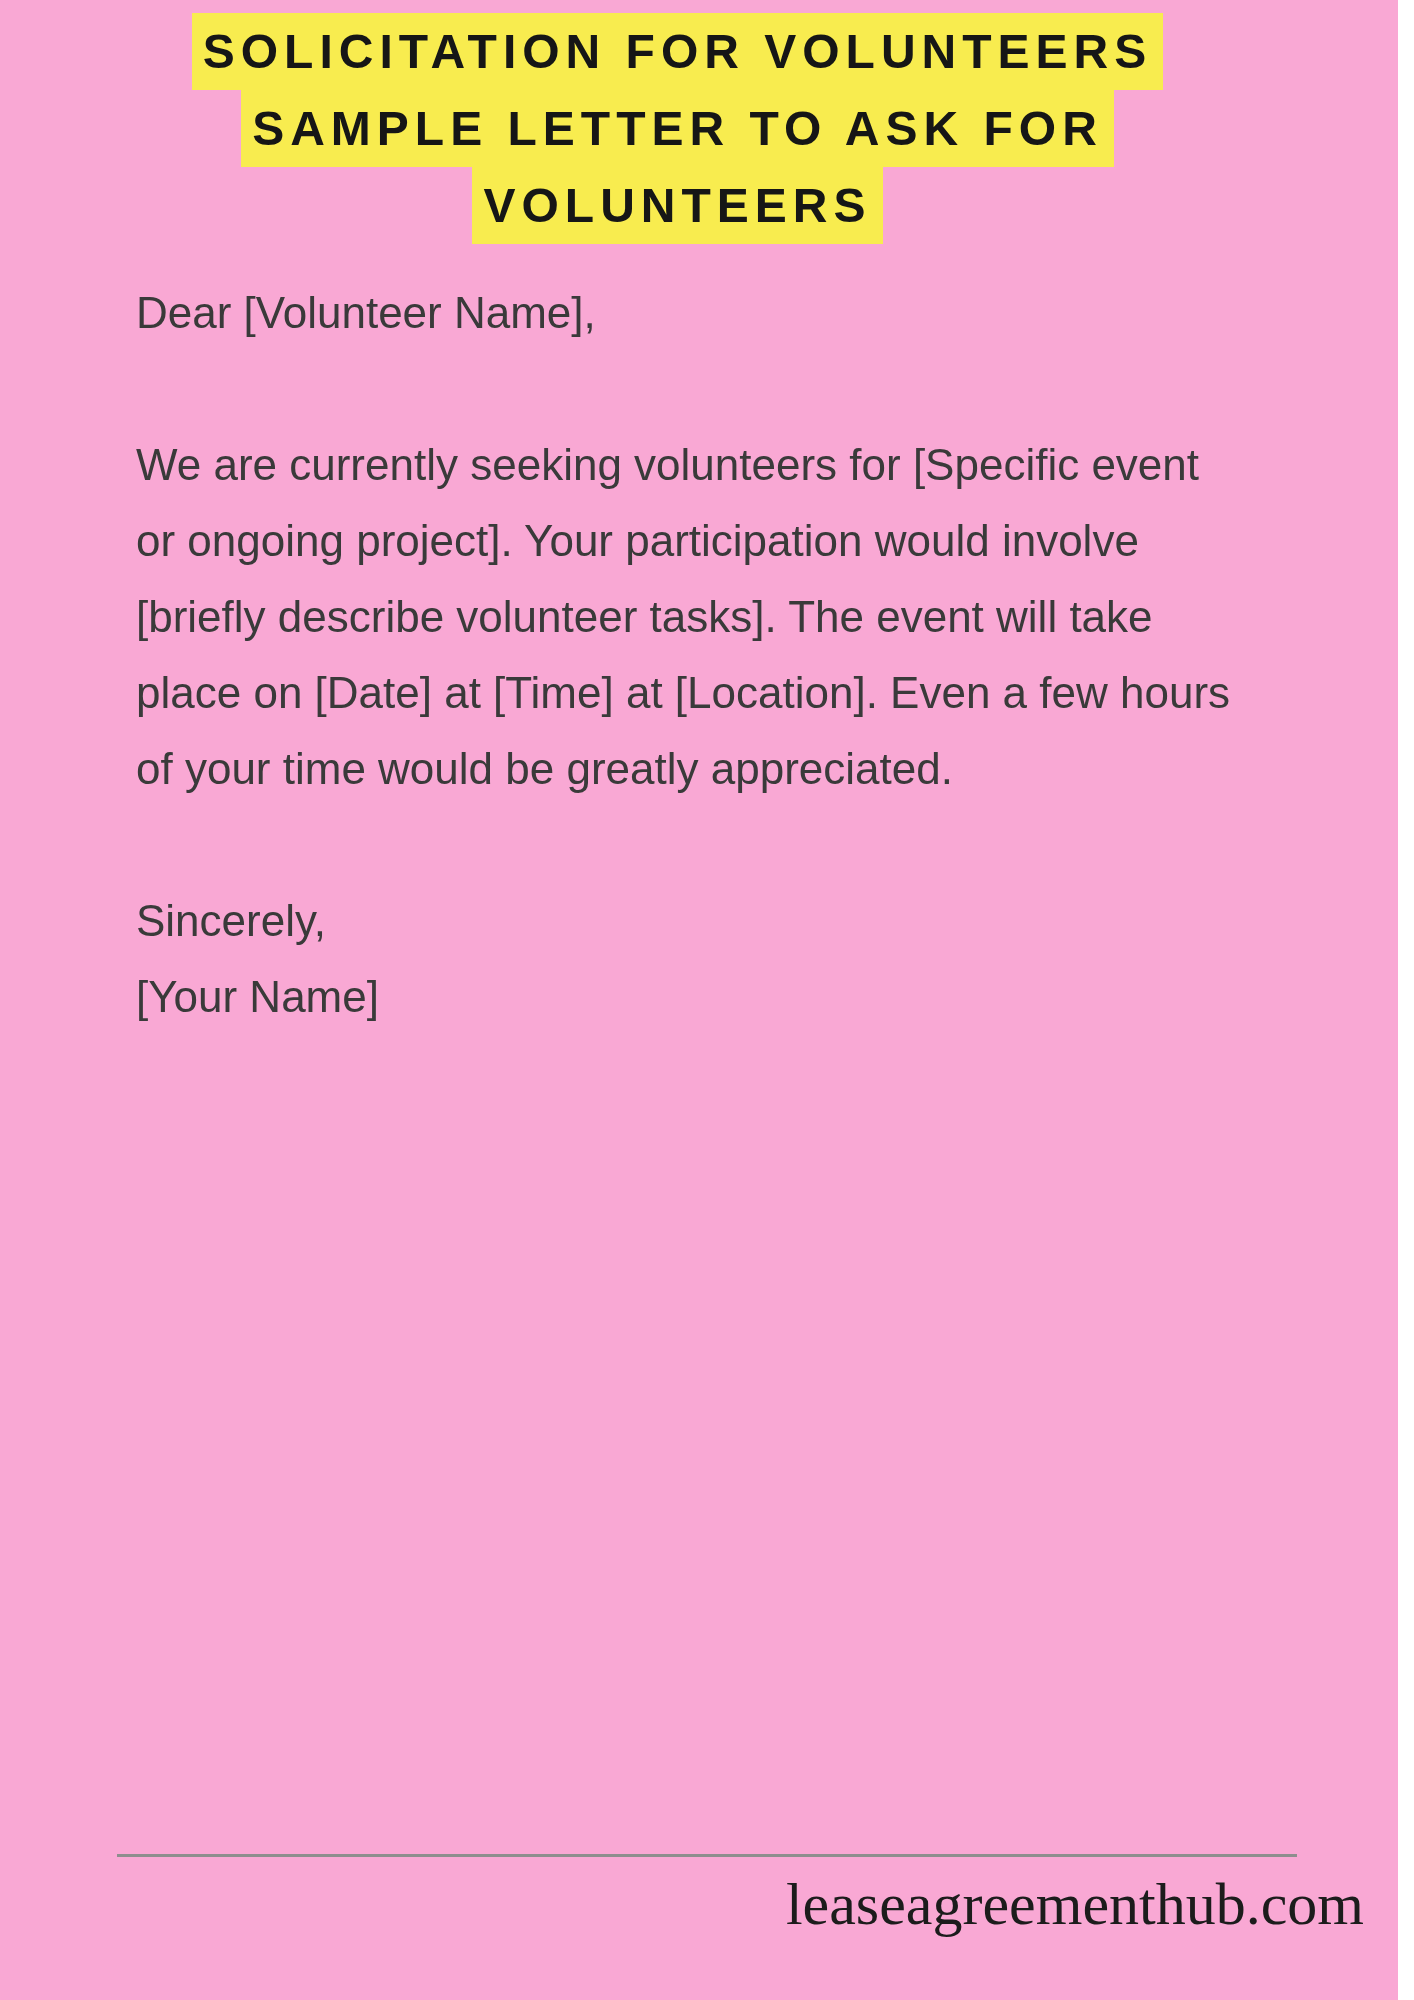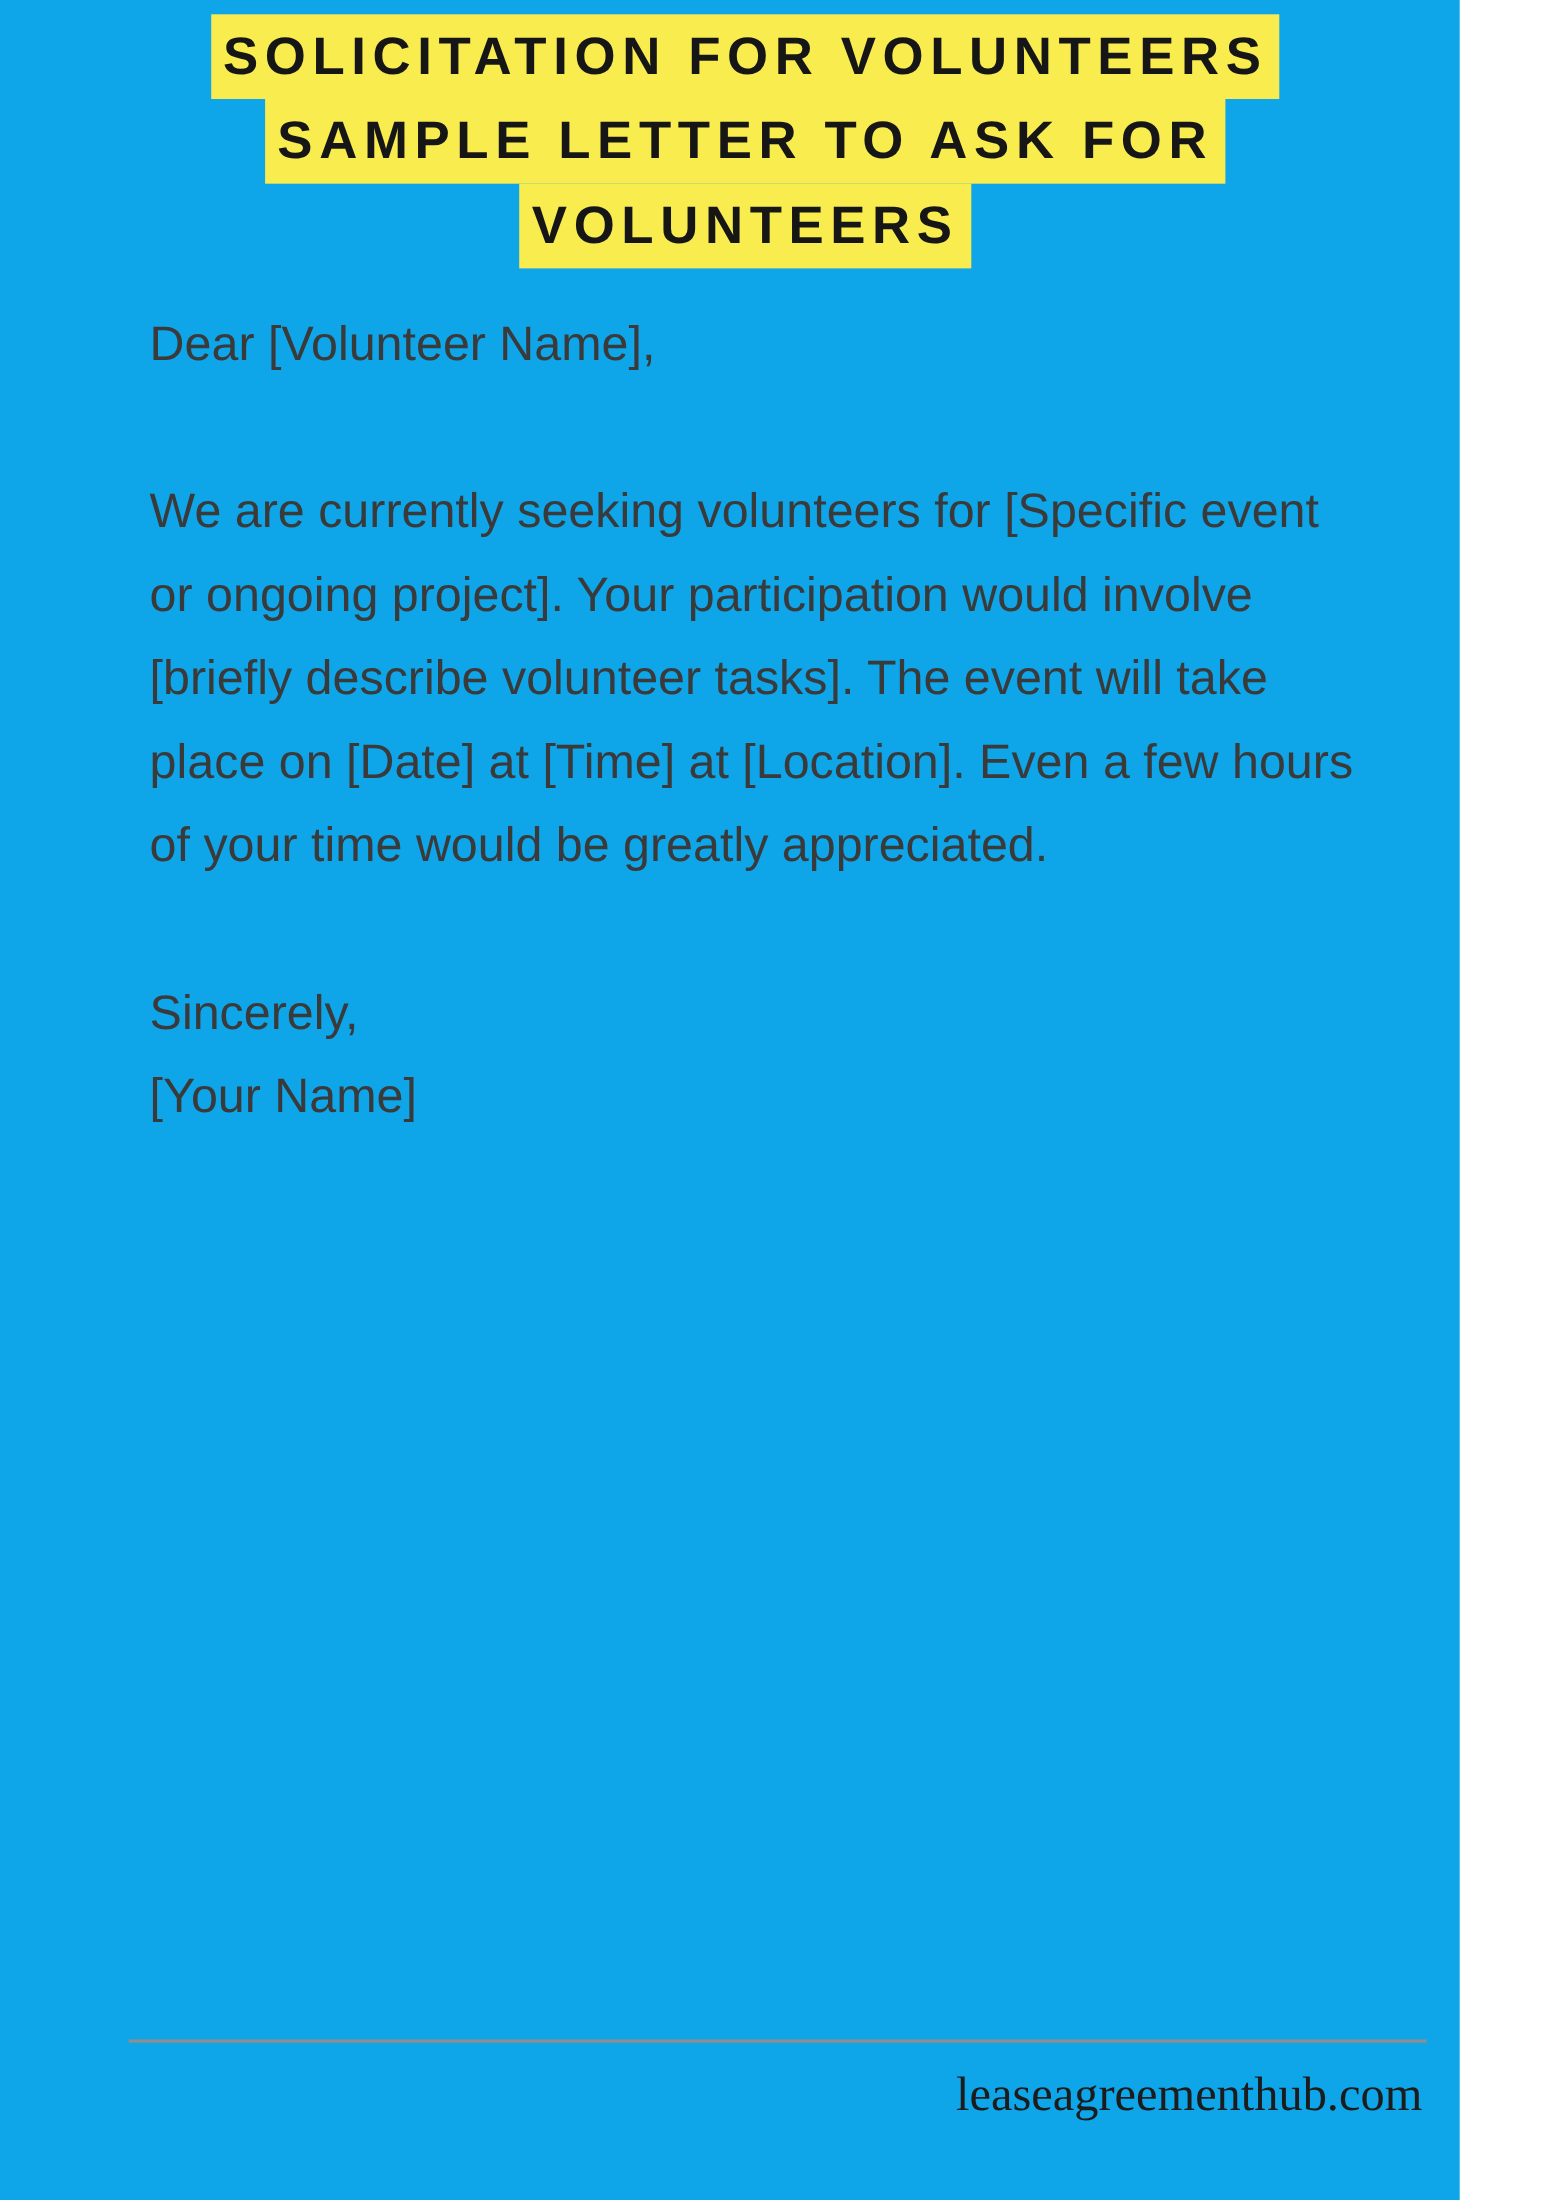--- a/index.html
+++ b/index.html
@@ -2,26 +2,25 @@
 <html><head>
 <meta charset="utf-8">
 <style>
   html, body {
     margin: 0;
     padding: 0;
     background: #ffffff;
   }
   .page {
     position: relative;
-    width: 1290px;
+    width: 1398px;
     height: 2000px;
-    background: #0ea5e9;
+    background: #f9a8d4;
     overflow: hidden;
     font-family: "Liberation Sans", sans-serif;
-    padding-left: 37px;
   }
   .title {
     position: absolute;
     left: 120px;
     top: 13px;
     width: 1115px;
     margin: 0;
     text-align: center;
     font-family: "Liberation Sans", sans-serif;
     font-size: 48px;
@@ -65,21 +64,21 @@
     border: none;
     background: #8e8e8e;
   }
   .footer {
     position: absolute;
     left: 0;
     right: 34px;
     top: 1878px;
     text-align: right;
     font-family: "Liberation Serif", serif;
-    font-size: 44px;
+    font-size: 60px;
     font-weight: 400;
     color: #1c1c1c;
     line-height: 52px;
   }
 </style>
 </head>
 <body>
 
 <div class="page">
 

